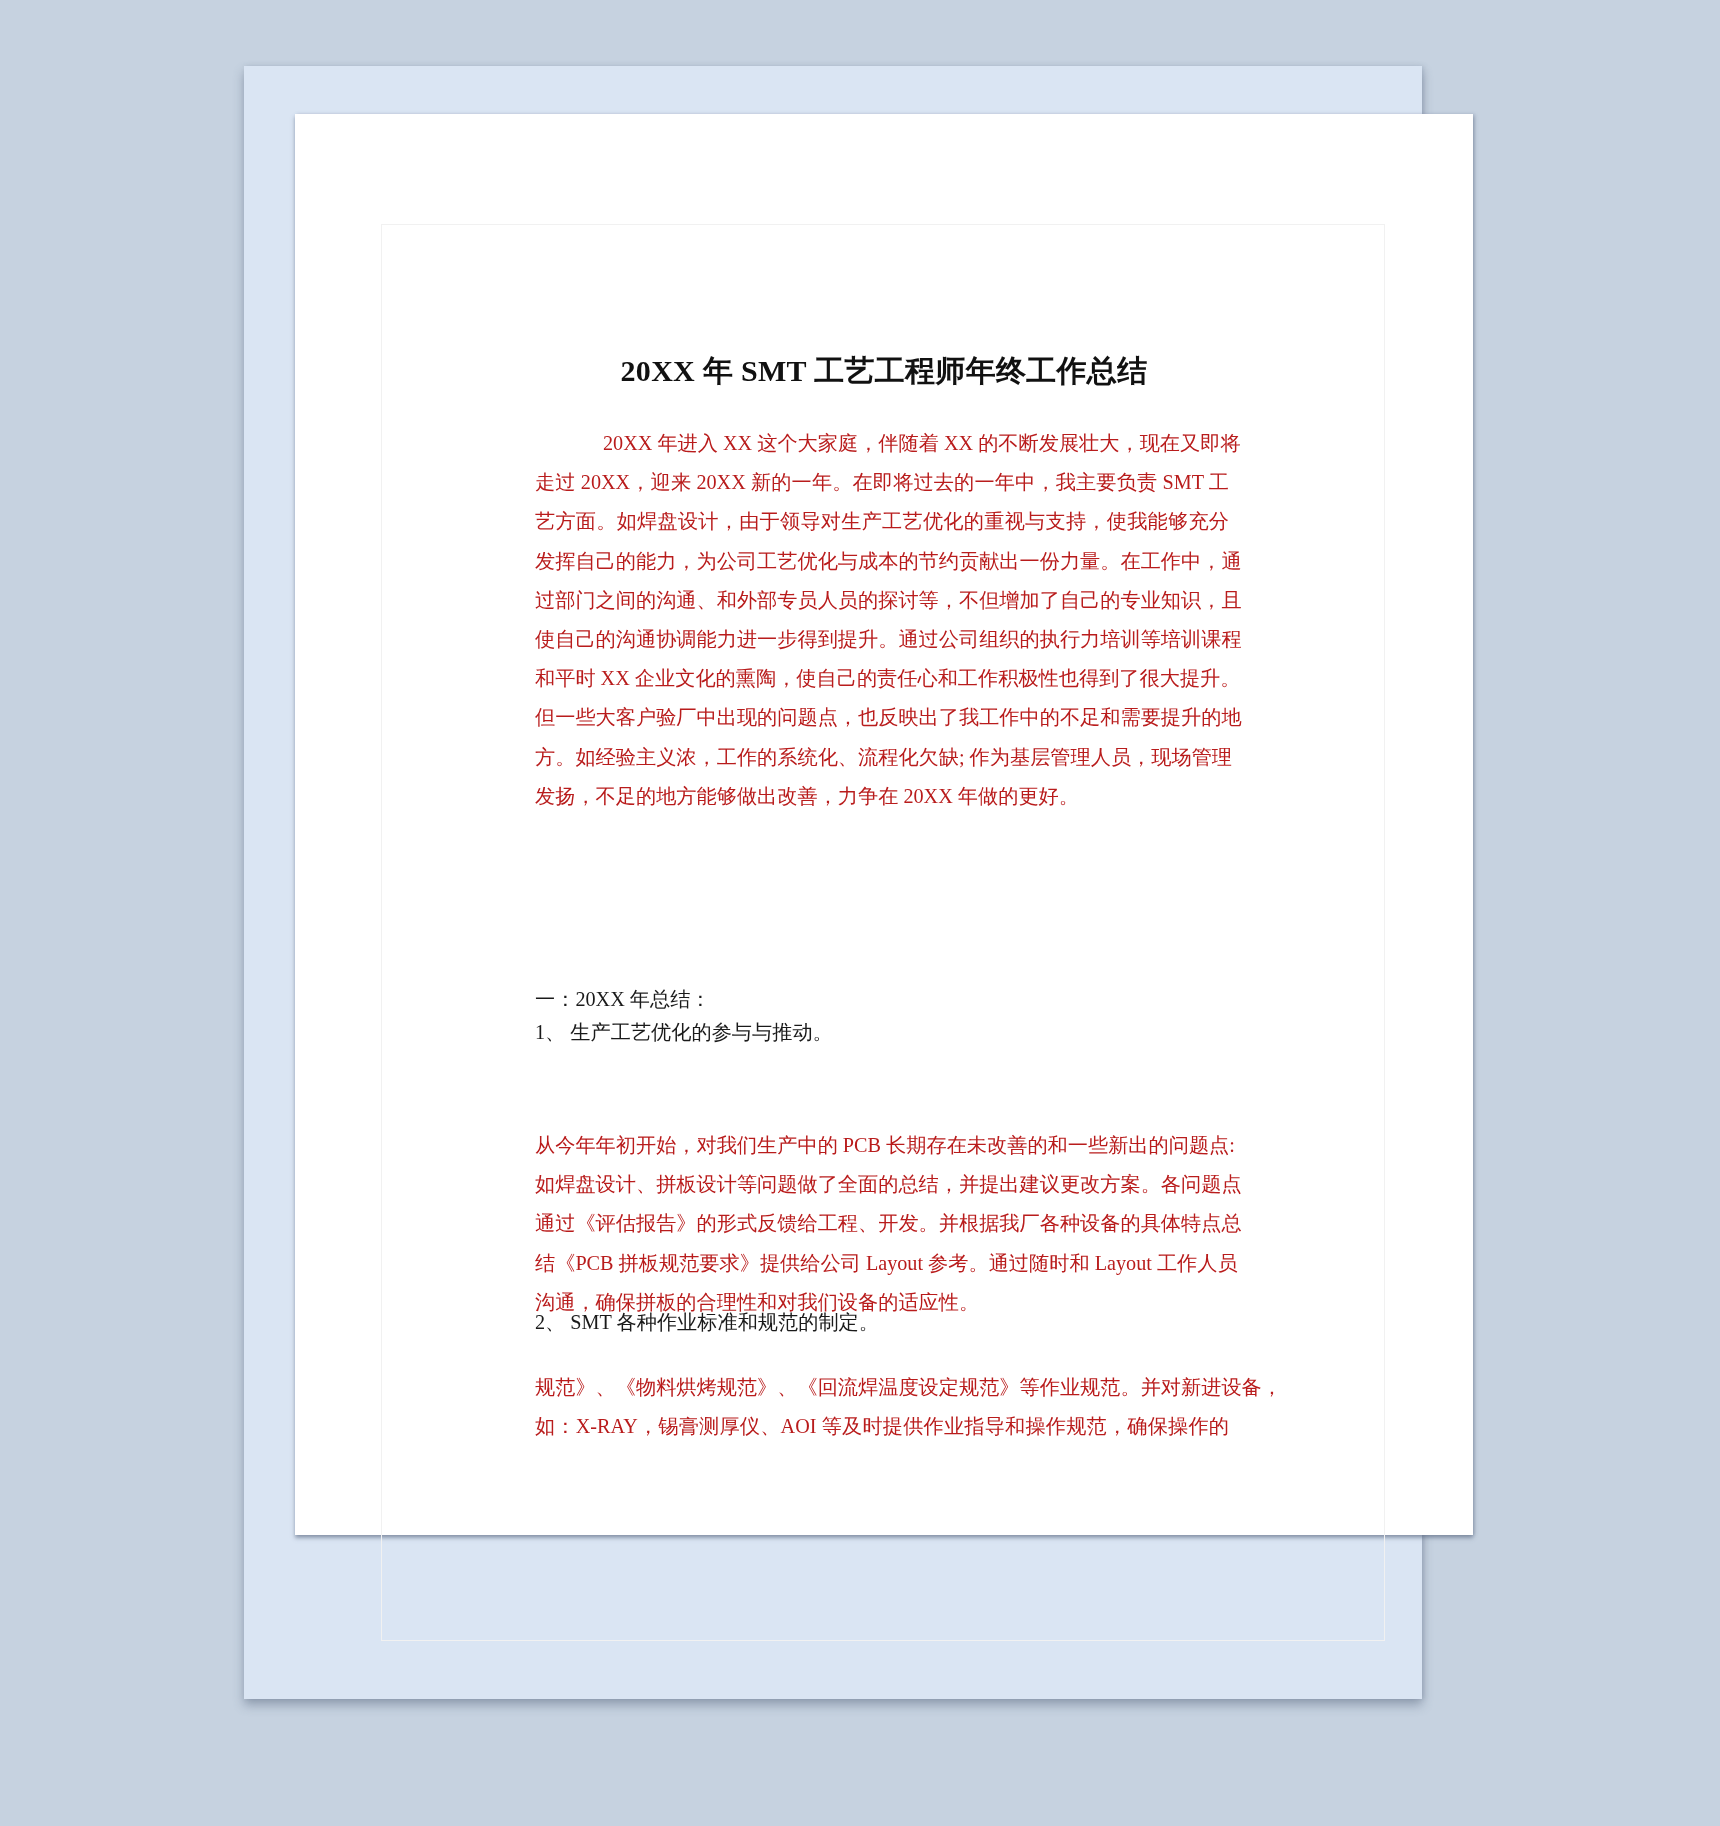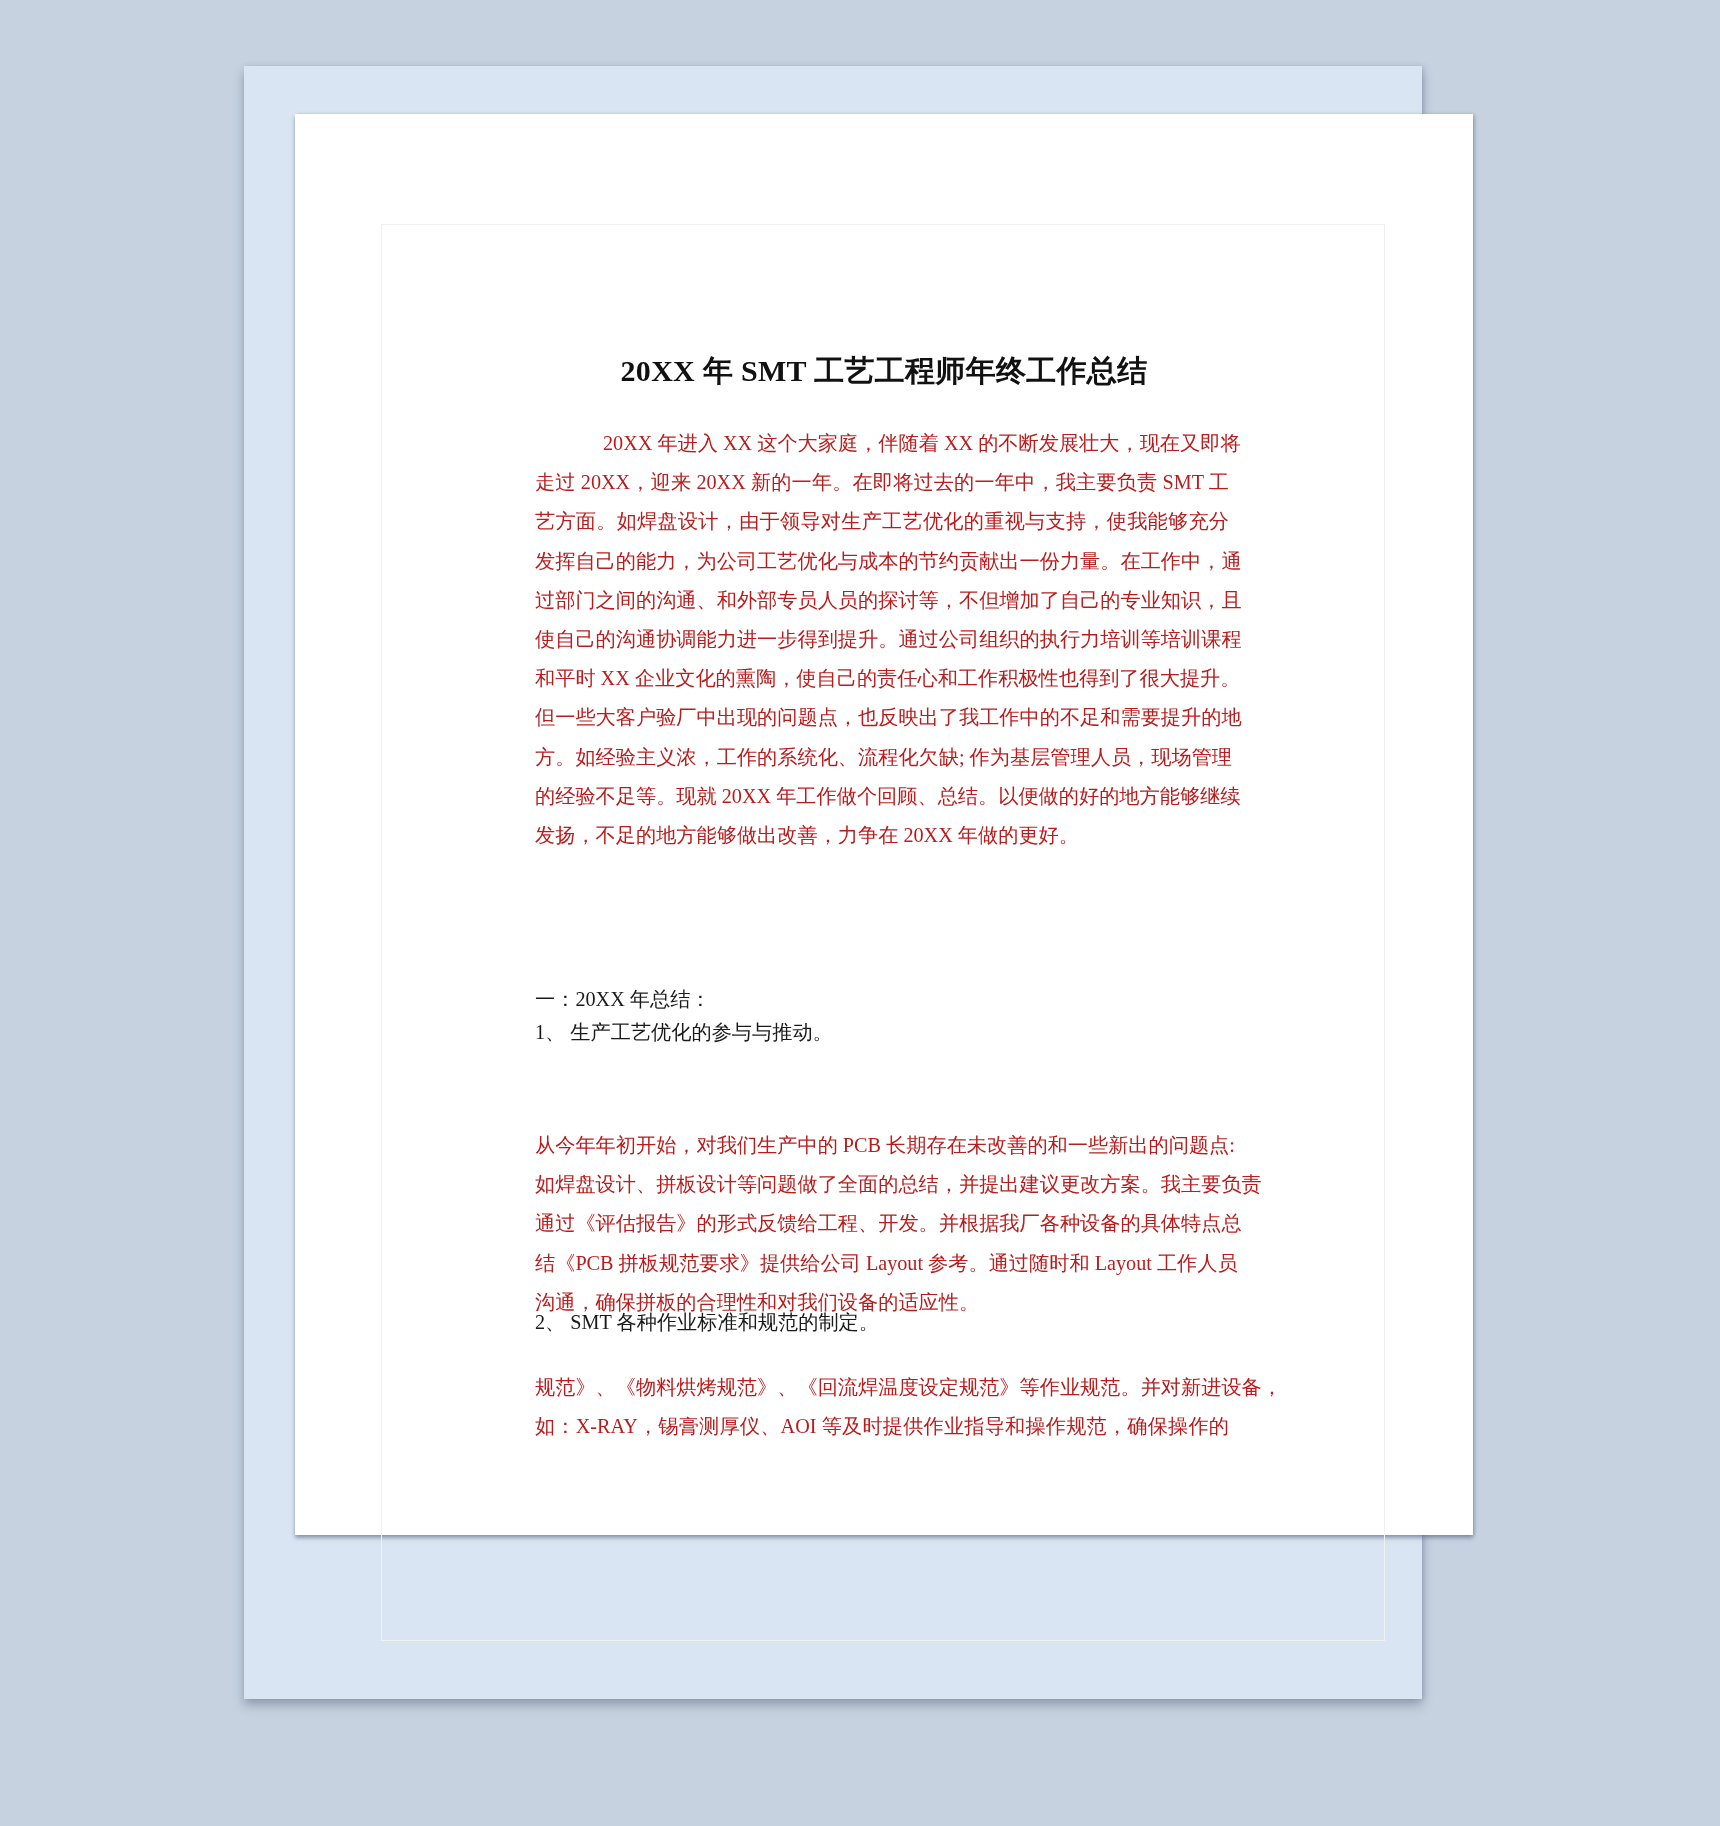--- a/index.html
+++ b/index.html
@@ -52,31 +52,30 @@
   <div class="para" style="top:310px;">
     <span class="line" style="padding-left:68px;">20XX 年进入 XX 这个大家庭，伴随着 XX 的不断发展壮大，现在又即将</span>
     <span class="line">走过 20XX，迎来 20XX 新的一年。在即将过去的一年中，我主要负责 SMT 工</span>
     <span class="line">艺方面。如焊盘设计，由于领导对生产工艺优化的重视与支持，使我能够充分</span>
     <span class="line">发挥自己的能力，为公司工艺优化与成本的节约贡献出一份力量。在工作中，通</span>
     <span class="line">过部门之间的沟通、和外部专员人员的探讨等，不但增加了自己的专业知识，且</span>
     <span class="line">使自己的沟通协调能力进一步得到提升。通过公司组织的执行力培训等培训课程</span>
     <span class="line">和平时 XX 企业文化的熏陶，使自己的责任心和工作积极性也得到了很大提升。</span>
     <span class="line">但一些大客户验厂中出现的问题点，也反映出了我工作中的不足和需要提升的地</span>
     <span class="line">方。如经验主义浓，工作的系统化、流程化欠缺; 作为基层管理人员，现场管理</span>
-    <span class="line">的经验不足等。现就 20XX 年工作做个回顾、总结。以便做的好的地方能够继续</span>
     <span class="line last">发扬，不足的地方能够做出改善，力争在 20XX 年做的更好。</span>
   </div>
 
   <div class="heading" style="top:834px;margin-top:32px;">一：20XX 年总结：</div>
 
   <div class="heading" style="top:899px;">1、 生产工艺优化的参与与推动。</div>
 
   <div class="para" style="top:965px;margin-top:47px;">
     <span class="line">从今年年初开始，对我们生产中的 PCB 长期存在未改善的和一些新出的问题点:</span>
-    <span class="line">如焊盘设计、拼板设计等问题做了全面的总结，并提出建议更改方案。我主要负责</span>
+    <span class="line">如焊盘设计、拼板设计等问题做了全面的总结，并提出建议更改方案。各问题点</span>
     <span class="line">通过《评估报告》的形式反馈给工程、开发。并根据我厂各种设备的具体特点总</span>
     <span class="line">结《PCB 拼板规范要求》提供给公司 Layout 参考。通过随时和 Layout 工作人员</span>
     <span class="line last">沟通，确保拼板的合理性和对我们设备的适应性。</span>
   </div>
 
   <div class="heading" style="top:1189px;">2、 SMT 各种作业标准和规范的制定。</div>
 
   <div class="para" style="top:1254px;">
     <span class="line">规范》、《物料烘烤规范》、《回流焊温度设定规范》等作业规范。并对新进设备，</span>
     <span class="line">如：X-RAY，锡膏测厚仪、AOI 等及时提供作业指导和操作规范，确保操作的</span>

